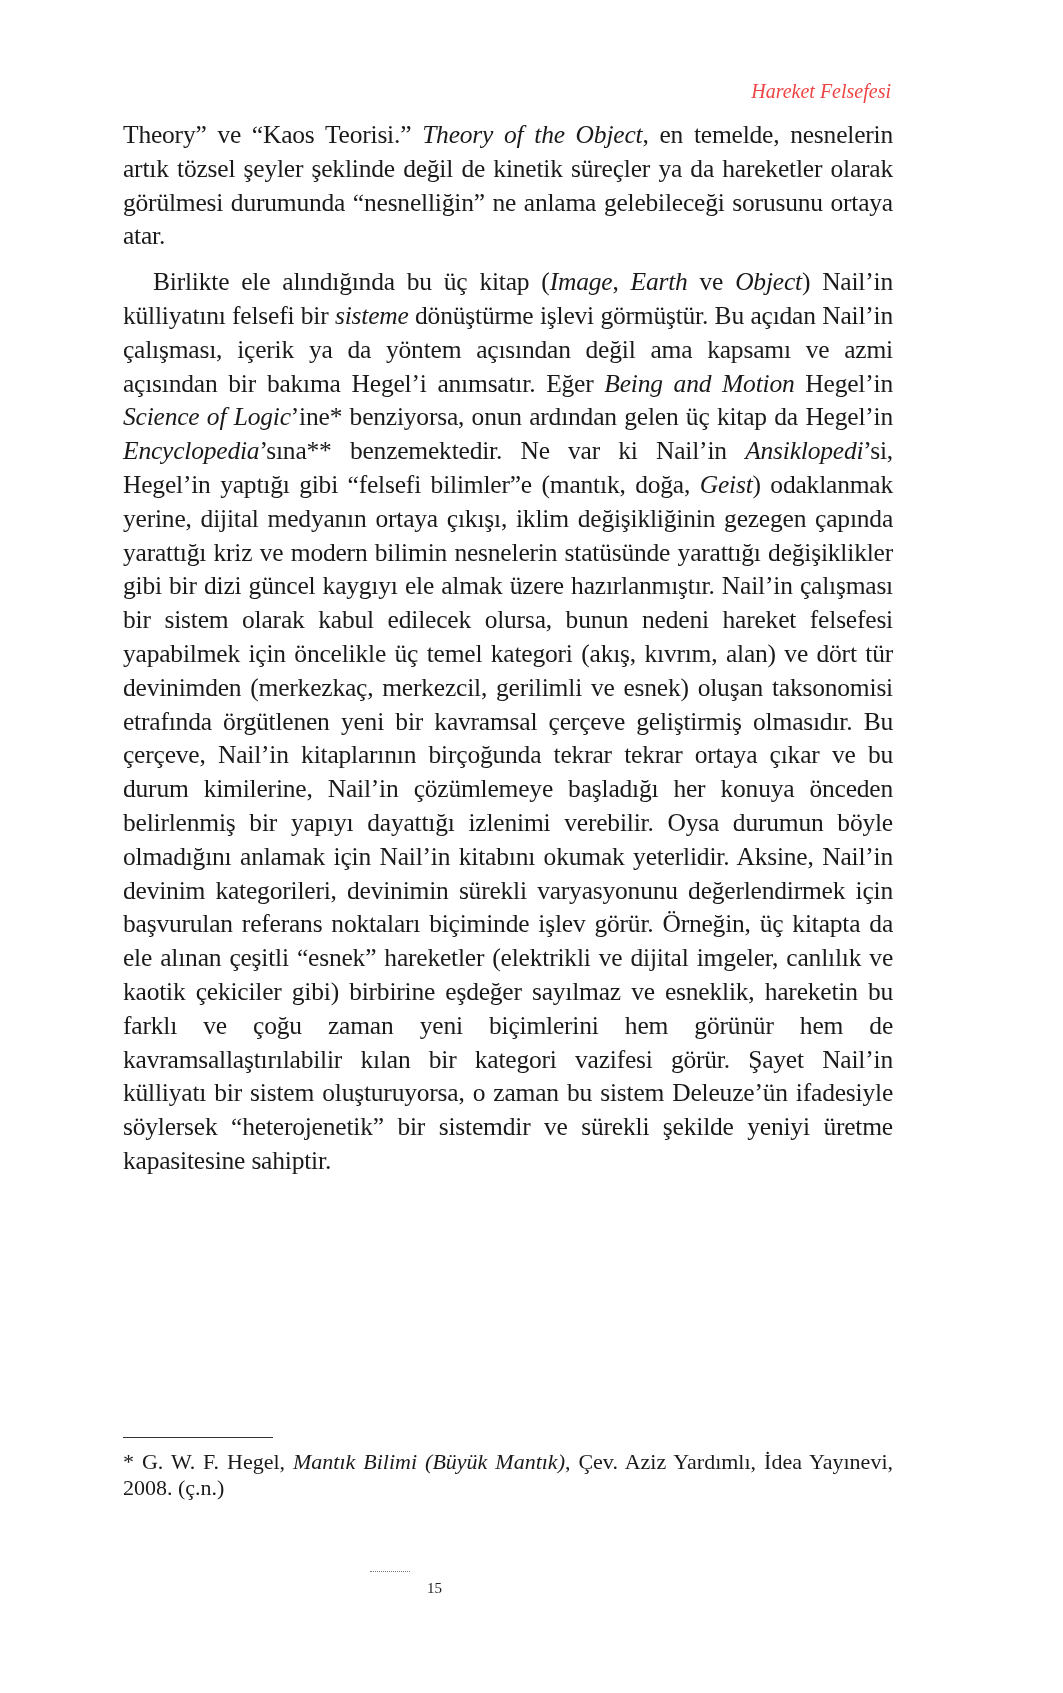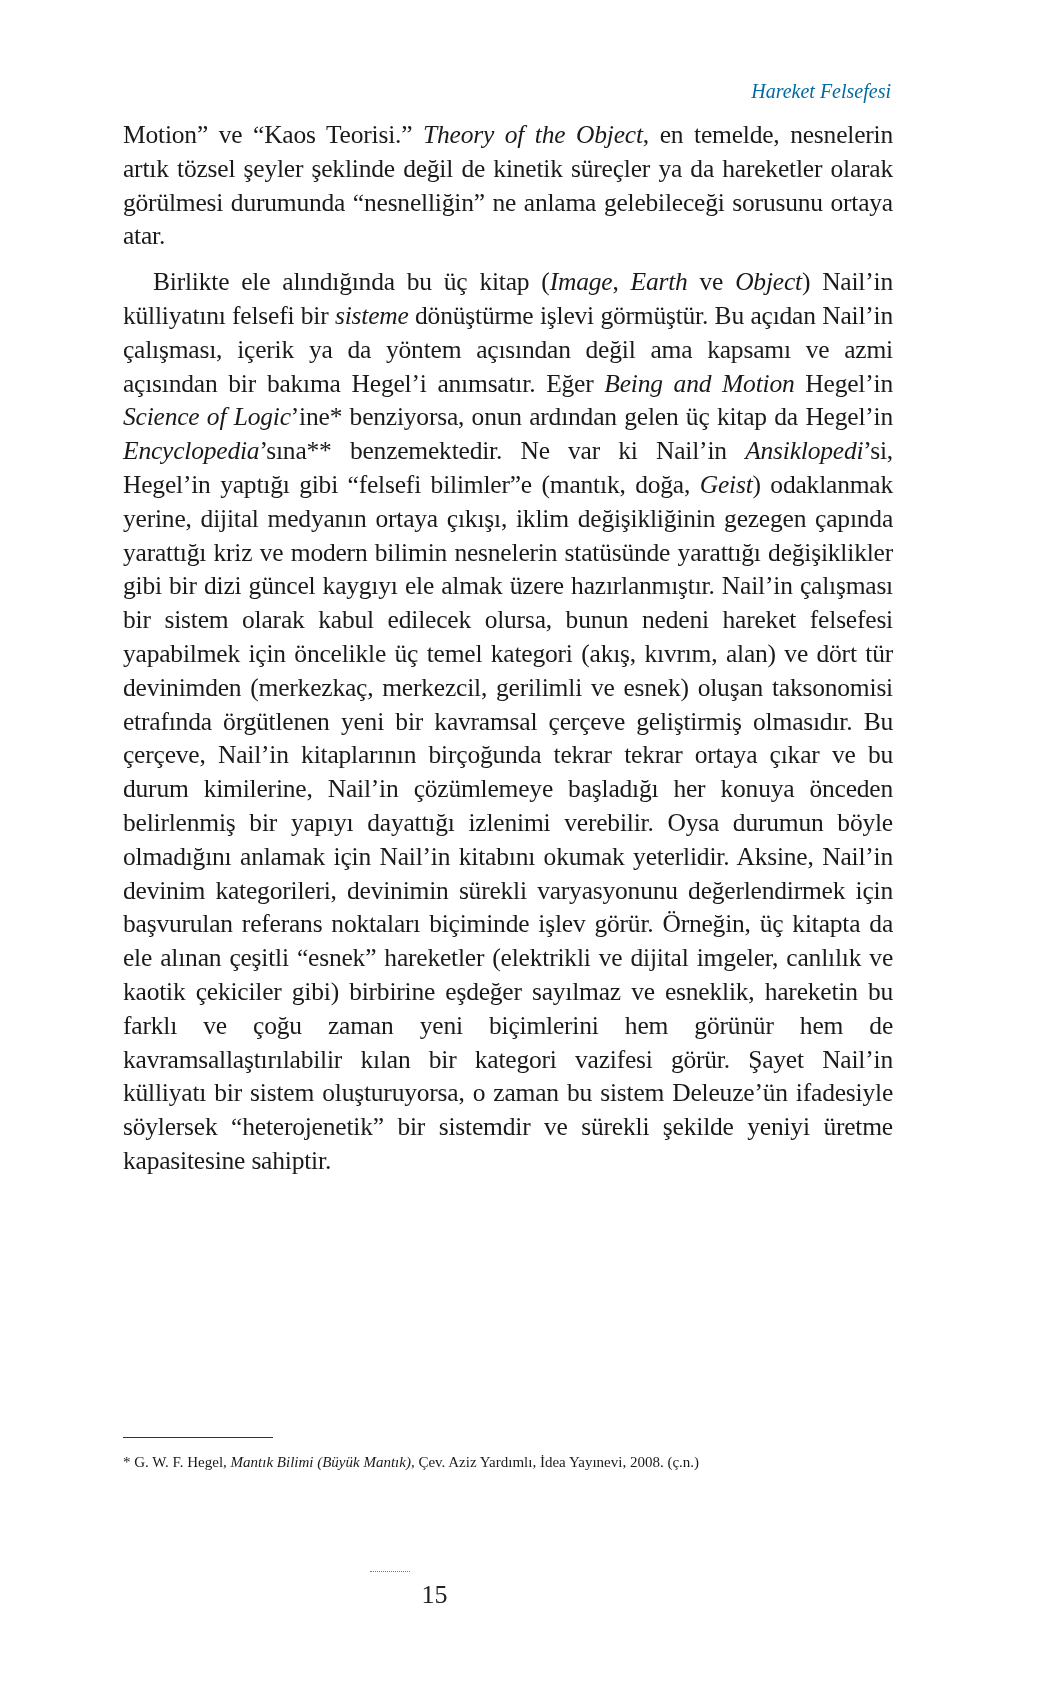--- a/index.html
+++ b/index.html
@@ -14,21 +14,21 @@
       overflow: hidden;
       color: #1a1a1a;
       font-family: "Liberation Serif", "DejaVu Serif", serif;
     }
     .running-head {
       position: absolute;
       top: 80px;
       right: 172px;
       font-size: 20px;
       font-style: italic;
-      color: #0369a1;
+      color: #ef4444;
       margin-left: 36px;
     }
     .body-text {
       position: absolute;
       top: 118px;
       left: 123px;
       width: 770px;
       font-size: 25.5px;
       line-height: 33.8px;
       text-align: justify;
@@ -48,51 +48,51 @@
       left: 123px;
       width: 150px;
       height: 0;
       border-top: 1px solid #333;
     }
     .footnotes {
       position: absolute;
       top: 1449px;
       left: 123px;
       width: 770px;
-      font-size: 15px;
+      font-size: 22px;
       line-height: 26px;
       text-align: justify;
     }
     .footnotes p { margin: 0; }
     .page-ornament {
       position: absolute;
       top: 1571px;
       left: 370px;
       width: 40px;
       height: 0;
       border-top: 1px dotted #777;
     }
     .page-number {
       position: absolute;
       top: 1580px;
       left: 0;
       width: 1063px;
       text-align: center;
-      font-size: 26px;
+      font-size: 15px;
       color: #222;
     }
     .page-number span { position: relative; left: -97px; }
   </style>
 </head>
 <body>
 
 <div class="running-head">Hareket Felsefesi</div>
 
 <div class="body-text">
-  <p><span>Motion” ve “Kaos Teorisi.” </span><i>Theory of the Object</i><span>, en temelde, nesnelerin artık tözsel şeyler şeklinde değil de kinetik süreçler ya da hareketler olarak görülmesi durumunda “nesnelliğin” ne anlama gelebileceği sorusunu ortaya atar.</span></p>
+  <p><span>Theory” ve “Kaos Teorisi.” </span><i>Theory of the Object</i><span>, en temelde, nesnelerin artık tözsel şeyler şeklinde değil de kinetik süreçler ya da hareketler olarak görülmesi durumunda “nesnelliğin” ne anlama gelebileceği sorusunu ortaya atar.</span></p>
   <p class="indent"><span>Birlikte ele alındığında bu üç kitap (</span><i>Image</i><span>, </span><i>Earth</i><span> ve </span><i>Object</i><span>) Nail’in külliyatını felsefi bir </span><i>sisteme</i><span> dönüştürme işlevi görmüştür. Bu açıdan Nail’in çalışması, içerik ya da yöntem açısından değil ama kapsamı ve azmi açısından bir bakıma Hegel’i anımsatır. Eğer </span><i>Being and Motion</i><span> Hegel’in </span><i>Science of Logic</i><span>’ine* benziyorsa, onun ardından gelen üç kitap da Hegel’in </span><i>Encyclopedia</i><span>’sına** benzemektedir. Ne var ki Nail’in </span><i>Ansiklopedi</i><span>’si, Hegel’in yaptığı gibi “felsefi bilimler”e (mantık, doğa, </span><i>Geist</i><span>) odaklanmak yerine, dijital medyanın ortaya çıkışı, iklim değişikliğinin gezegen çapında yarattığı kriz ve modern bilimin nesnelerin statüsünde yarattığı değişiklikler gibi bir dizi güncel kaygıyı ele almak üzere hazırlanmıştır. Nail’in çalışması bir sistem olarak kabul edilecek olursa, bunun nedeni hareket felsefesi yapabilmek için öncelikle üç temel kategori (akış, kıvrım, alan) ve dört tür devinimden (merkezkaç, merkezcil, gerilimli ve esnek) oluşan taksonomisi etrafında örgütlenen yeni bir kavramsal çerçeve geliştirmiş olmasıdır. Bu çerçeve, Nail’in kitaplarının birçoğunda tekrar tekrar ortaya çıkar ve bu durum kimilerine, Nail’in çözümlemeye başladığı her konuya önceden belirlenmiş bir yapıyı dayattığı izlenimi verebilir. Oysa durumun böyle olmadığını anlamak için Nail’in kitabını okumak yeterlidir. Aksine, Nail’in devinim kategorileri, devinimin sürekli varyasyonunu değerlendirmek için başvurulan referans noktaları biçiminde işlev görür. Örneğin, üç kitapta da ele alınan çeşitli “esnek” hareketler (elektrikli ve dijital imgeler, canlılık ve kaotik çekiciler gibi) birbirine eşdeğer sayılmaz ve esneklik, hareketin bu farklı ve çoğu zaman yeni biçimlerini hem görünür hem de kavramsallaştırılabilir kılan bir kategori vazifesi görür. Şayet Nail’in külliyatı bir sistem oluşturuyorsa, o zaman bu sistem Deleuze’ün ifadesiyle söylersek “heterojenetik” bir sistemdir ve sürekli şekilde yeniyi üretme kapasitesine sahiptir.</span></p>
 </div>
 
 <div class="footnote-rule"></div>
 
 <div class="footnotes">
   <p><span>* G. W. F. Hegel, </span><i>Mantık Bilimi (Büyük Mantık)</i><span>, Çev. Aziz Yardımlı, İdea Yayınevi, 2008. (ç.n.)</span></p>
 </div>
 
 <div class="page-ornament"></div>

